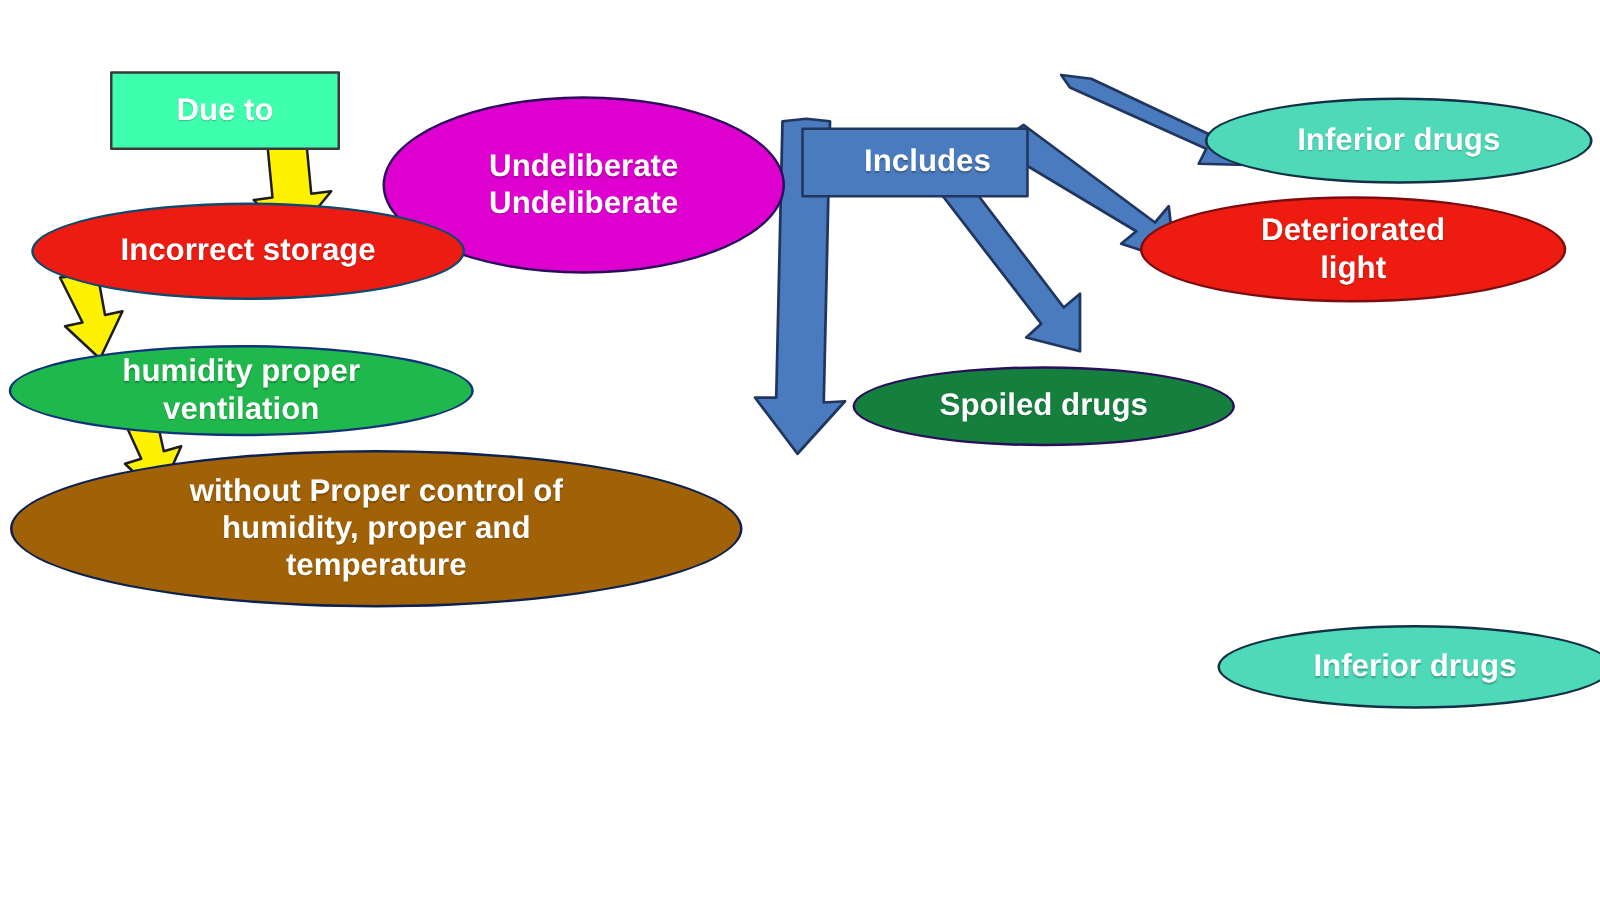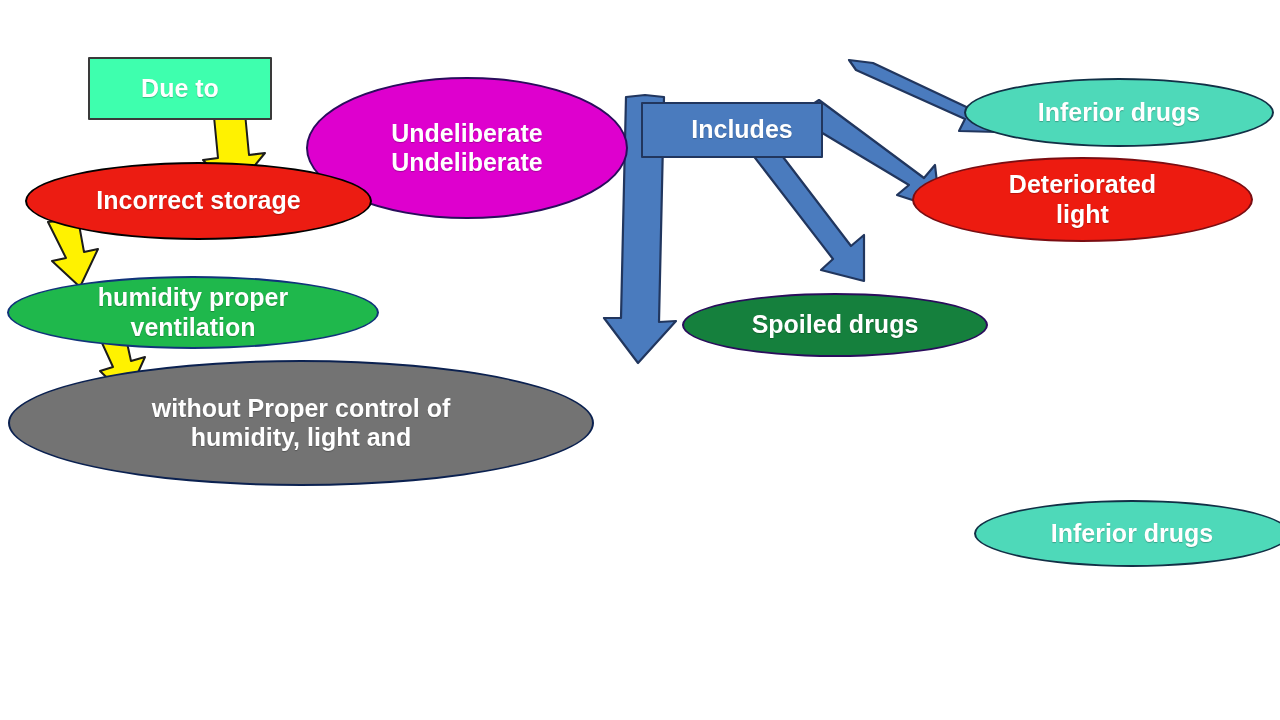--- a/index.html
+++ b/index.html
@@ -46,21 +46,21 @@
     box-sizing: border-box;
   }
   
   #node-due-to {
     left: 88px; top: 25px; width: 184px; height: 63px;
     border: 2px solid #3a3a3a;
     font-size: 25px;
   }
   #node-incorrect-storage {
     left: 25px; top: 162px; width: 347px; height: 78px;
-    border: 2px solid #000000;
+    border: 2px solid #0c4a6e;
     font-size: 25px;
   }
   #node-undeliberate {
     left: 306px; top: 77px; width: 322px; height: 142px;
     border: 2px solid #2a0d5c;
     font-size: 25px;
   }
   #node-ventilation {
     left: 7px; top: 276px; width: 372px; height: 73px;
     border: 2px solid #11337a;
@@ -141,24 +141,25 @@
     <div class="label-inner">Due to</div>
   </div>
 
   <div class="node ellipse" id="node-ventilation" style="background:#1FB84C;">
     <div class="label-inner">
       <span>humidity proper</span><br>
       <span>ventilation</span>
     </div>
   </div>
 
-  <div class="node ellipse" id="node-humidity" style="background:#737373;">
+  <div class="node ellipse" id="node-humidity" style="background:#a16207;">
     <div class="label-inner">
       <span>without Proper control of</span><br>
-      <span>humidity, light and</span><br>
+      <span>humidity, proper and</span><br>
+      <span>temperature</span>
     </div>
   </div>
 
   <div class="node rect-node" id="node-includes" style="background:#4A7BBE;">
     <div class="label-inner">Includes</div>
   </div>
 
   <div class="node ellipse" id="node-deteriorated" style="background:#ED1B10;">
     <div class="label-inner">
       <span>Deteriorated</span><br>

